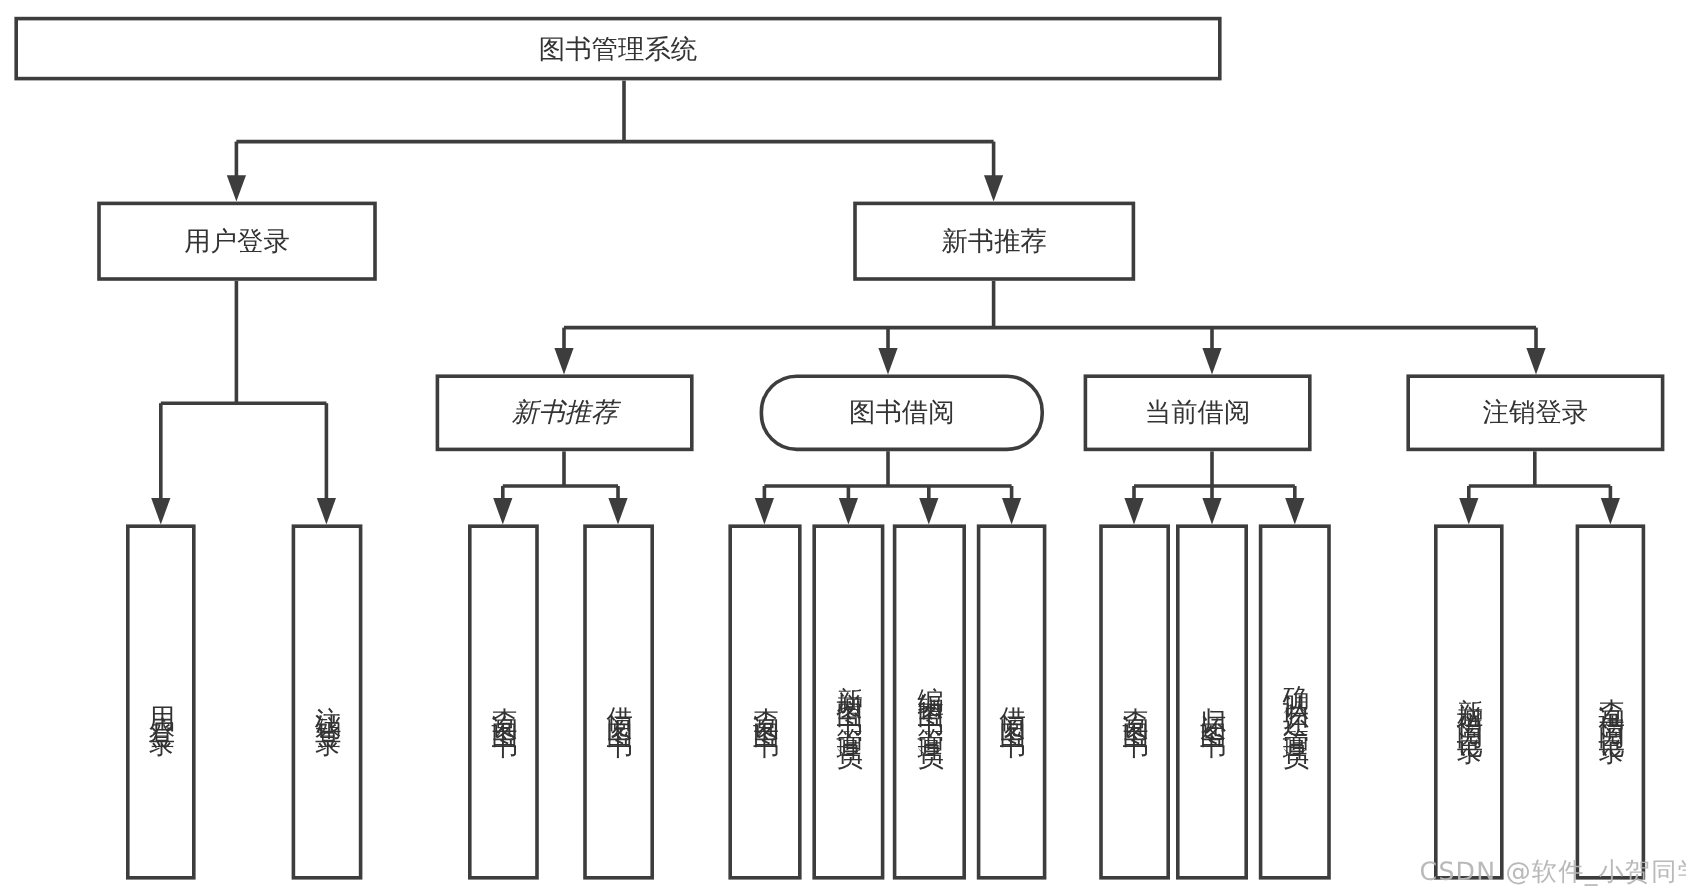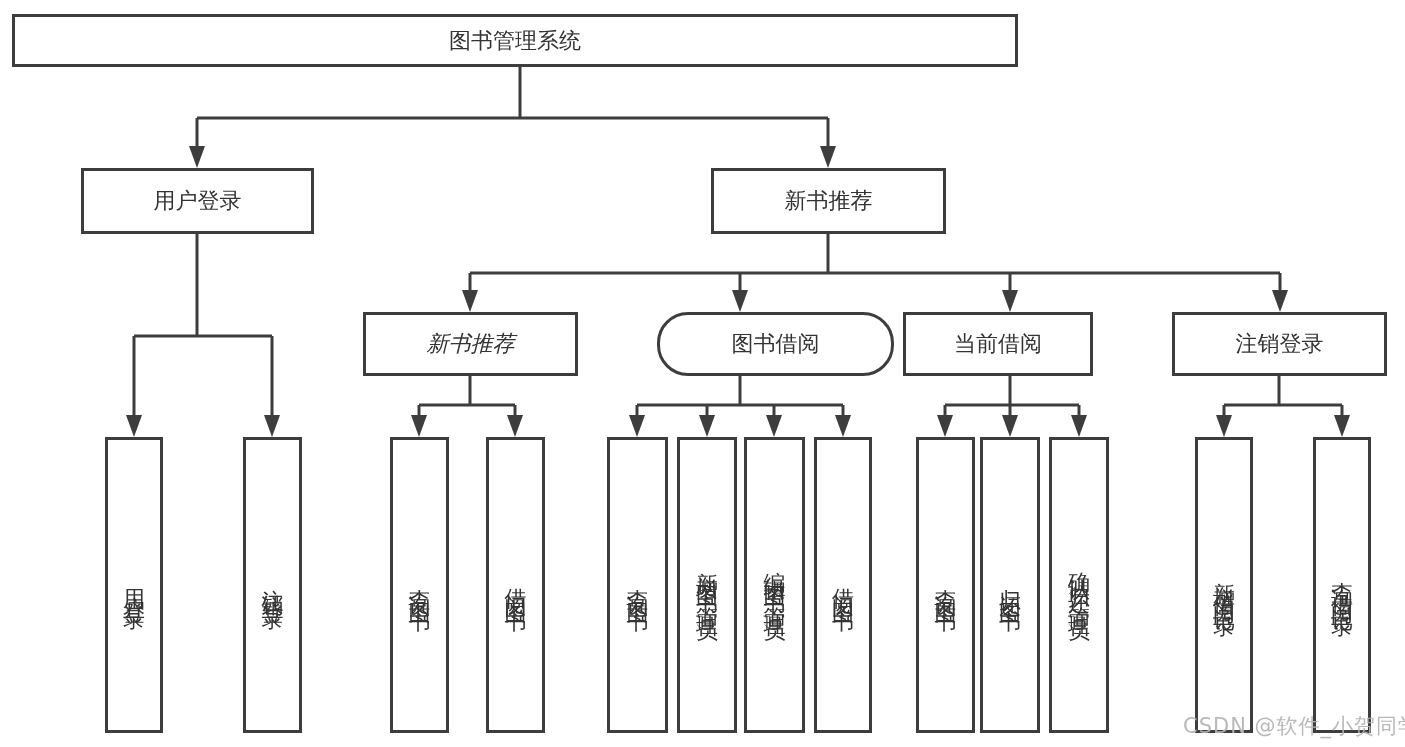--- a/index.html
+++ b/index.html
@@ -101,21 +101,21 @@
       <line x1="1224" y1="405" x2="1224" y2="419" stroke="#3d3d3d" stroke-width="3"></line>
       <polygon points="1216,415 1232,415 1224,437" fill="#3d3d3d"></polygon>
       <line x1="1342" y1="405" x2="1342" y2="419" stroke="#3d3d3d" stroke-width="3"></line>
       <polygon points="1334,415 1350,415 1342,437" fill="#3d3d3d"></polygon>
     </svg>
   <div id="nodes">
       <div class="node" style="left: 12px; top: 14px; width: 1006px; height: 53px;">图书管理系统</div>
       <div class="node" style="left: 81px; top: 168px; width: 233px; height: 66px;">用户登录</div>
       <div class="node" style="left: 711px; top: 168px; width: 235px; height: 66px;">新书推荐</div>
       <div class="node" style="left: 363px; top: 312px; width: 215px; height: 64px; font-style: italic;">新书推荐</div>
-      <div class="node" style="left: 657px; top: 312px; width: 237px; height: 64px; border-radius: 31px;">图书借阅</div>
+      <div class="node" style="left: 633px; top: 312px; width: 237px; height: 64px; border-radius: 31px;">图书借阅</div>
       <div class="node" style="left: 903px; top: 312px; width: 190px; height: 64px;">当前借阅</div>
       <div class="node" style="left: 1172px; top: 312px; width: 215px; height: 64px;">注销登录</div>
       <div class="node vertical" style="left: 105px; top: 437px; width: 58px; height: 296px;">用户登录</div>
       <div class="node vertical" style="left: 243px; top: 437px; width: 59px; height: 296px;">注销登录</div>
       <div class="node vertical" style="left: 390px; top: 437px; width: 59px; height: 296px;">查询图书</div>
       <div class="node vertical" style="left: 486px; top: 437px; width: 59px; height: 296px;">借阅图书</div>
       <div class="node vertical" style="left: 607px; top: 437px; width: 61px; height: 296px;">查询图书</div>
       <div class="node vertical" style="left: 677px; top: 437px; width: 60px; height: 296px;">新增图书（管理员）</div>
       <div class="node vertical" style="left: 744px; top: 437px; width: 61px; height: 296px;">编辑图书（管理员）</div>
       <div class="node vertical" style="left: 814px; top: 437px; width: 58px; height: 296px;">借阅图书</div>

